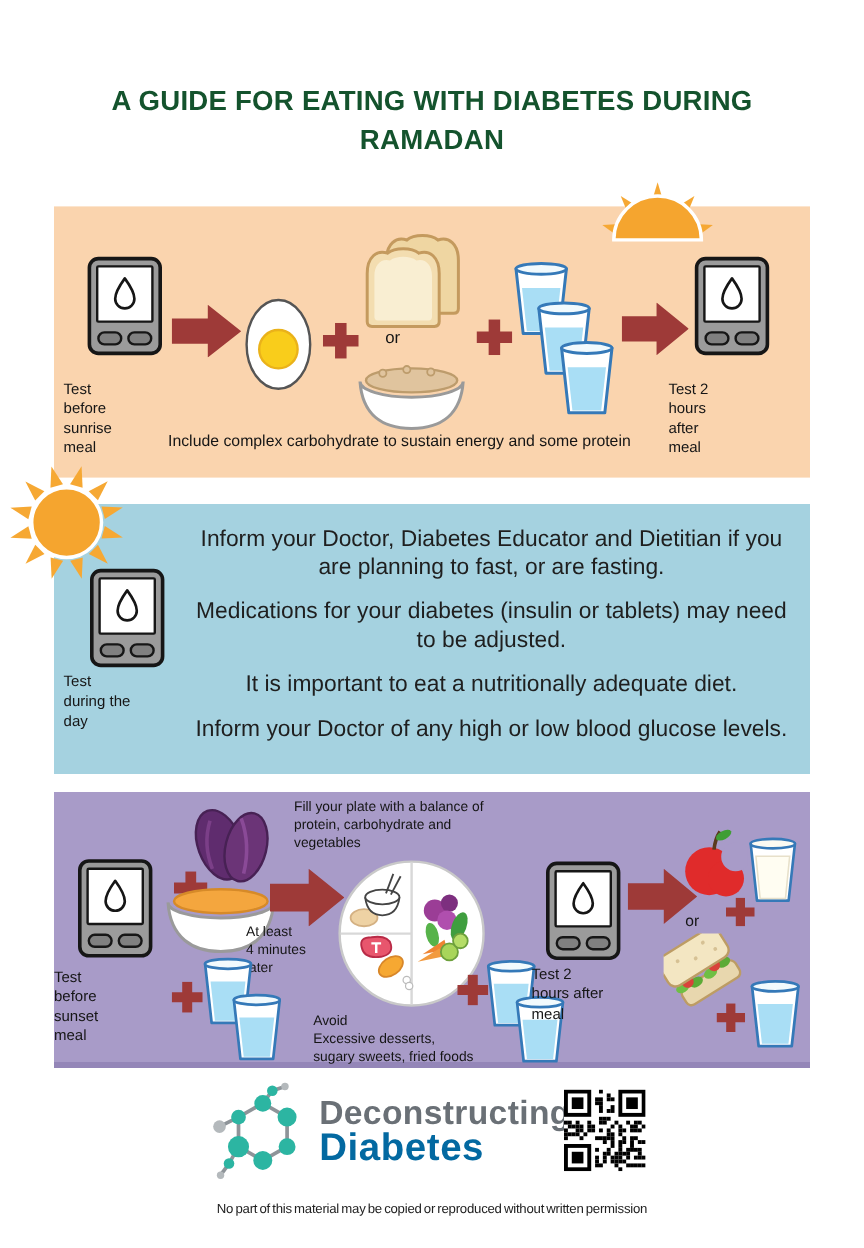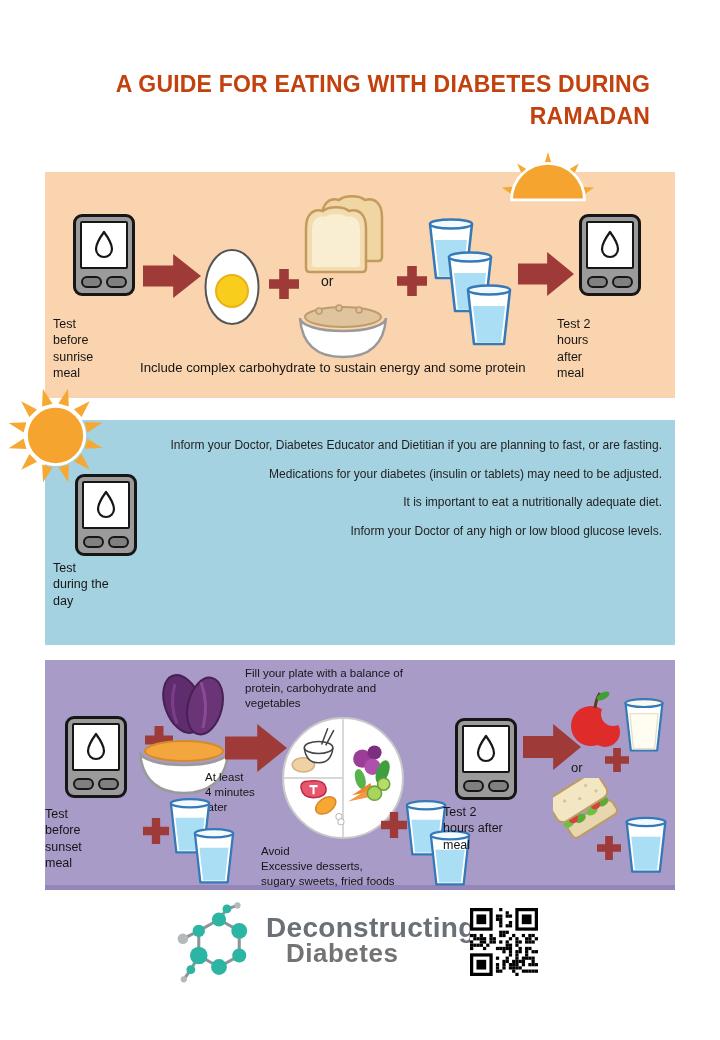--- a/index.html
+++ b/index.html
@@ -1,41 +1,41 @@
 <!DOCTYPE html>
 <html><head>
 <meta charset="utf-8">
 <style>
   html,body{margin:0;padding:0;background:#fff}
   .canvas{position:relative;width:720px;height:1040px;background:#fff;overflow:hidden;
           font-family:"Liberation Sans",sans-serif;color:#161616}
-  .title{position:absolute;top:68px;left:70px;width:580px;text-align:right;
-         font-size:23px;font-weight:bold;line-height:1.4;letter-spacing:.2px;color:#c2410c}
+  .title{position:absolute;top:68px;left:70px;width:580px;text-align:center;
+         font-size:23px;font-weight:bold;line-height:1.4;letter-spacing:.2px;color:#14532d}
   .box{position:absolute;left:45px;width:630px}
   .s1{top:172px;height:226px;background:#fad4ae}
   .s2{top:420px;height:225px;background:#a5d2e0}
   .s3{top:660px;height:230px;background:#a89bc8;border-bottom:5px solid #9486b8;box-sizing:border-box}
   .abs{position:absolute}
   .lbl{position:absolute;white-space:pre-line;text-align:left;font-size:12.5px;line-height:1.3;color:#151515}
   .arrow{position:absolute;background:#9e3a38;
          clip-path:polygon(0 26%,52% 26%,52% 0,100% 50%,52% 100%,52% 74%,0 74%)}
   .plus{position:absolute;background:#9e3a38;
         clip-path:polygon(34% 0,66% 0,66% 34%,100% 34%,100% 66%,66% 66%,66% 100%,34% 100%,34% 66%,0 66%,0 34%,34% 34%)}
   .meter{position:absolute;width:56px;height:76px;background:#9b9b9b;border:3px solid #161616;border-radius:9px}
   .meter .scr{position:absolute;left:4px;right:4px;top:4px;height:44px;background:#fff;
               border:2px solid #161616;border-radius:2px;display:flex;align-items:center;justify-content:center}
   .meter .btns{position:absolute;left:5px;right:5px;bottom:5px;display:flex;gap:4px}
   .meter .btns i{flex:1;height:8px;background:#808080;border:2px solid #161616;border-radius:6px}
   .s2text{position:absolute;left:112px;top:18px;width:505px}
-  .s2text p{margin:0 0 14px;text-align:right;font-size:12px;line-height:1.22;color:#1f1f1f}
+  .s2text p{margin:0 0 14px;text-align:center;font-size:19px;line-height:1.22;color:#1f1f1f}
   .caption{position:absolute;left:95px;top:188px;width:440px;text-align:left;font-size:13.2px;color:#151515}
   .logo-row{position:absolute;top:900px;left:0;width:696px;height:95px}
   .logo-text{position:absolute;left:266px;top:12px}
   .lt1{font-size:28px;font-weight:bold;color:#6a7076;letter-spacing:.3px}
-  .lt2{font-size:26px;font-weight:bold;color:#737373;margin-top:-6px;margin-left:20px;letter-spacing:.5px}
+  .lt2{font-size:32px;font-weight:bold;color:#0369a1;margin-top:-6px;margin-left:0;letter-spacing:.5px}
   .footer{position:absolute;top:1002px;left:0;width:720px;text-align:center;
           font-size:11px;color:#222;letter-spacing:-.2px;word-spacing:-1px}
 </style>
 </head>
 <body>
 
 <svg width="0" height="0" style="position:absolute">
   <defs>
     <symbol id="gWater" viewBox="0 0 50 66">
       <polygon points="4,8 46,8 40,62 10,62" fill="#ffffff" stroke="#3579b8" stroke-width="2.5" stroke-linejoin="round"></polygon>
@@ -498,13 +498,14 @@
           <rect x="3" y="45" width="15" height="15"></rect>
       </g>
       <g fill="#000">
         <rect x="6" y="6" width="9" height="9"></rect>
           <rect x="48" y="6" width="9" height="9"></rect>
           <rect x="6" y="48" width="9" height="9"></rect>
       </g>
     </svg>
   </div>
 
+  <div class="footer">No part of this material may be copied or reproduced without written permission</div>
 </div>
 
 </body></html>

